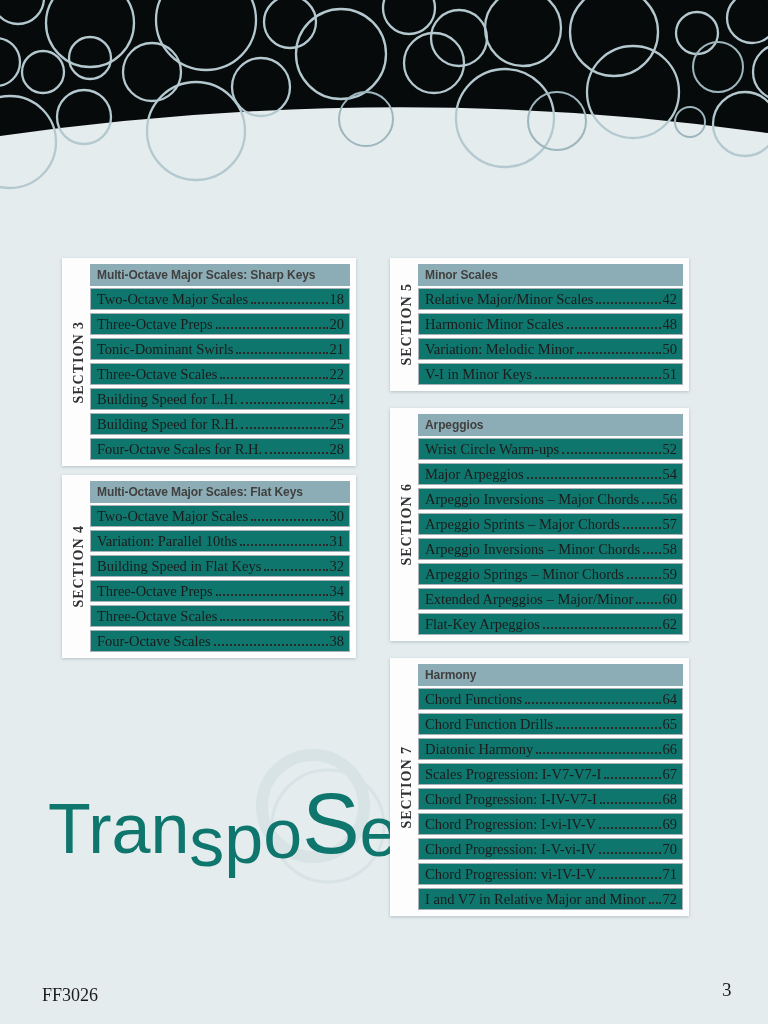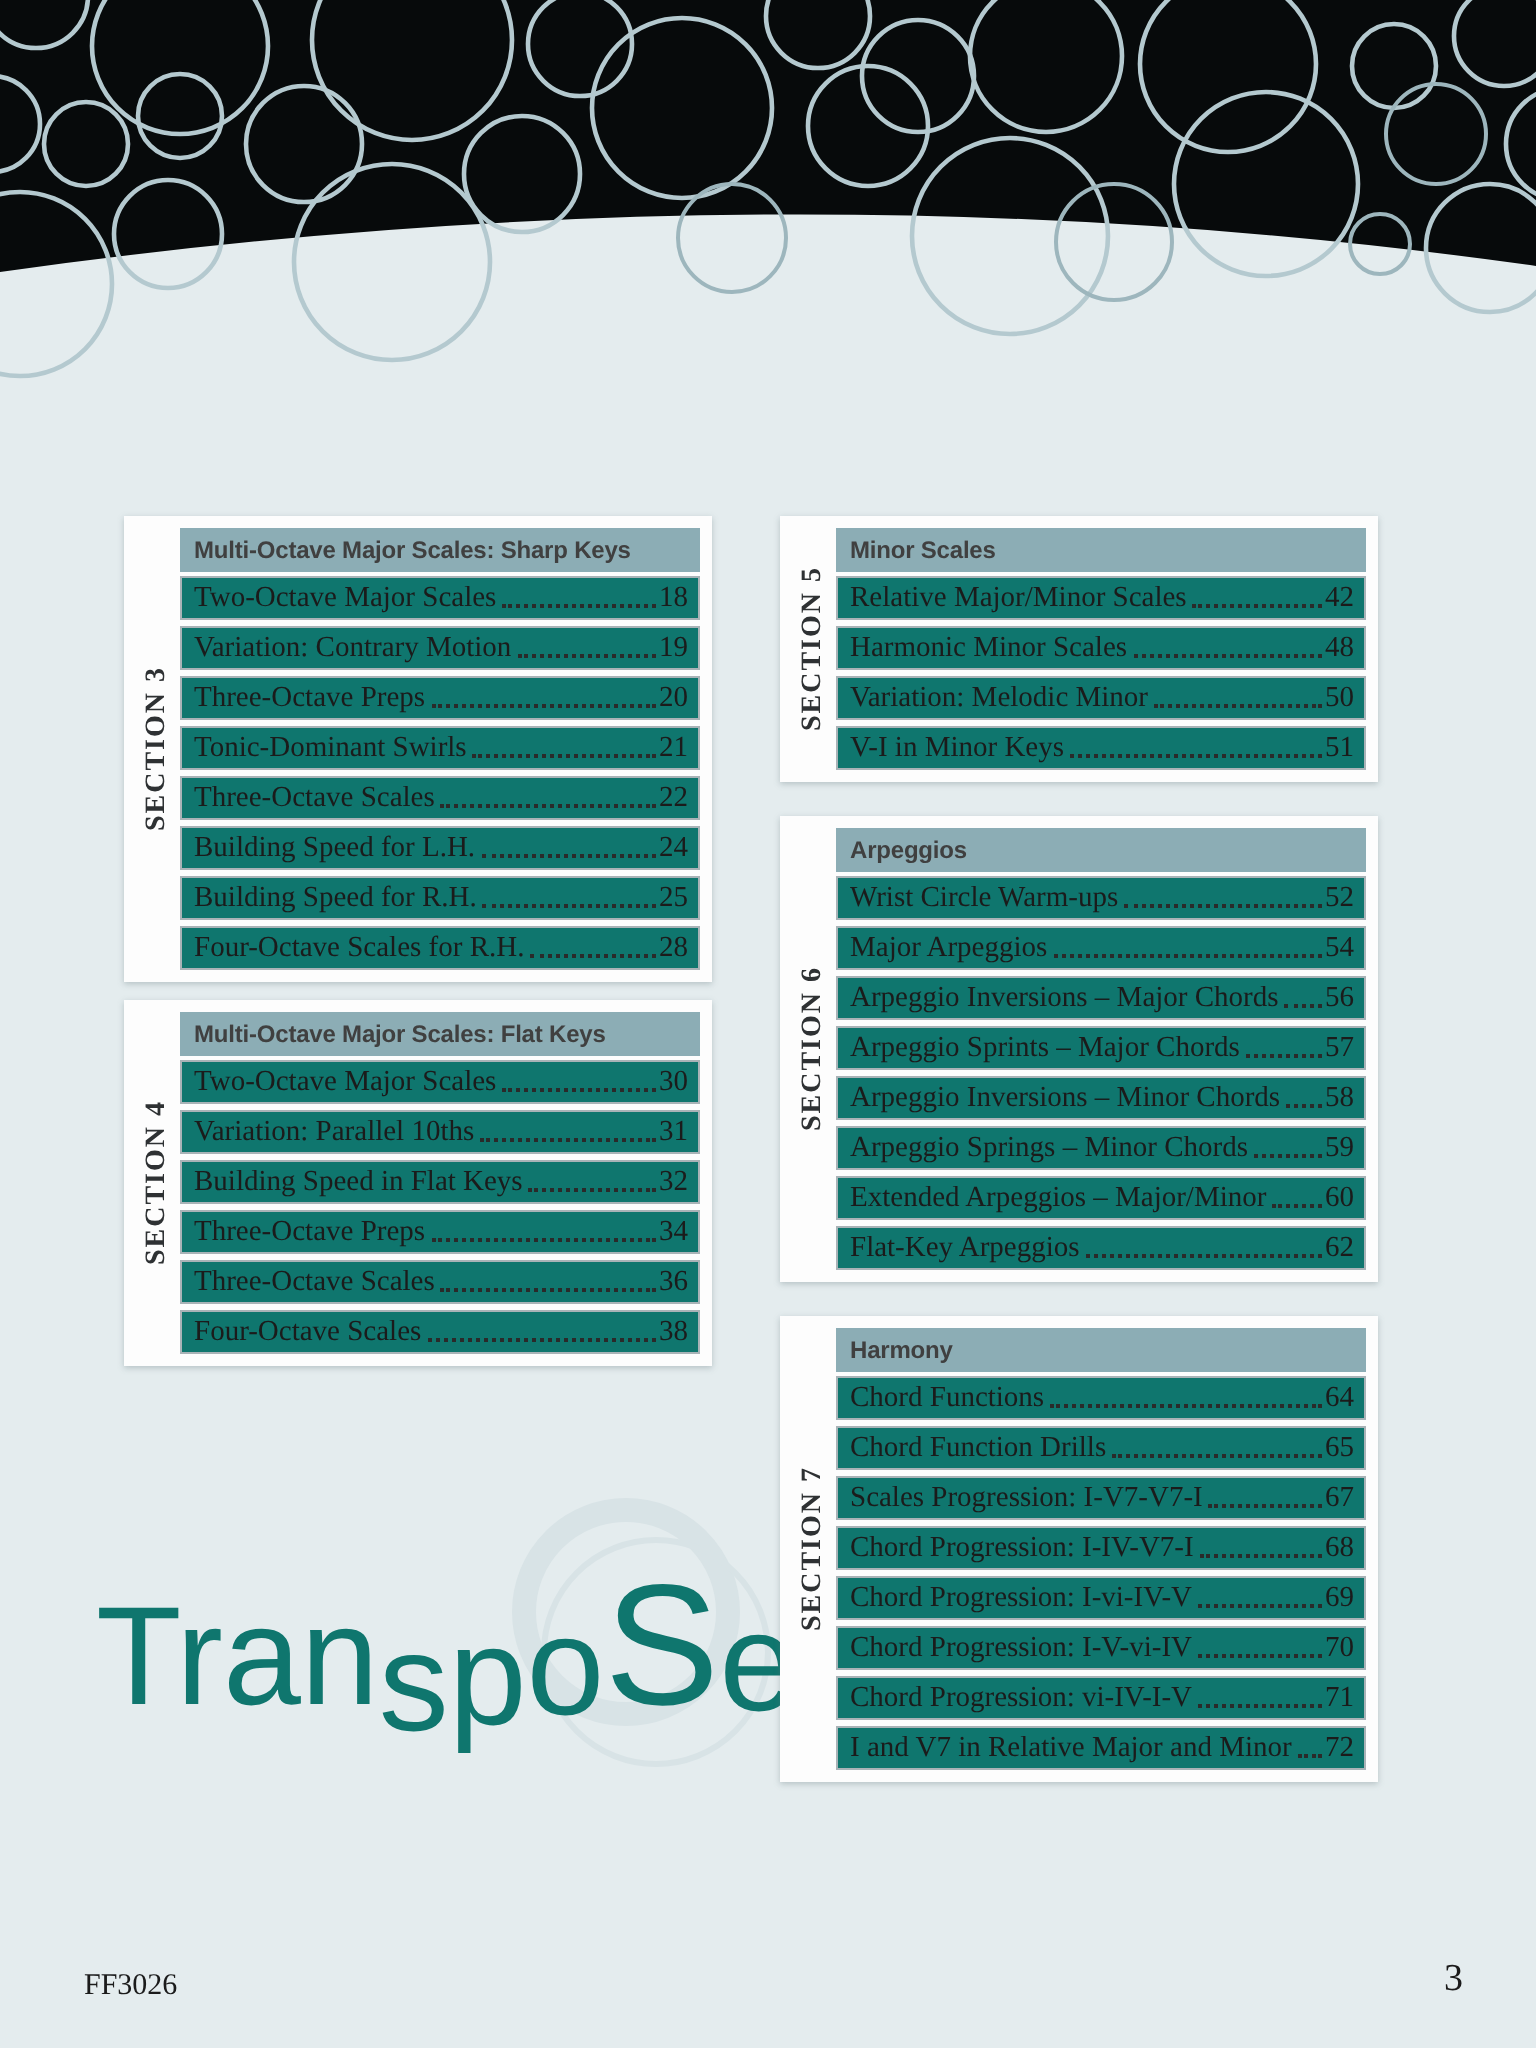--- a/index.html
+++ b/index.html
@@ -49,21 +49,21 @@
   .row{
     box-sizing:border-box;height:22px;margin-bottom:3px;
     background:#0f766e;border:1px solid #a9b3b7;
     display:flex;align-items:flex-end;padding:0 5px 0 6px;
     font-size:14.5px;color:#1b1b1b;white-space:nowrap;
   }
   .row:last-child{margin-bottom:0;text-align:right;}
   .row .t,.row .n{line-height:19px;}
   .leader{flex:1;min-width:6px;border-bottom:2px dotted #2a2a2a;margin:0 2px 5px 3px;}
   
-  .footer-cat{position:absolute;left:42px;top:985px;font-size:15px;color:#1b1b1b;}
+  .footer-cat{position:absolute;left:42px;top:985px;font-size:18px;color:#1b1b1b;}
   .footer-page{position:absolute;left:722px;top:979px;font-size:19px;color:#1b1b1b;}
 </style>
 </head>
 <body>
 
 <div class="page">
 
   <svg class="band" viewBox="0 0 768 212" aria-hidden="true">
     <path d="M0 0 H768 V133 Q 395 80 0 136 Z" fill="#070a0b"></path>
     <g class="stroke">
@@ -115,25 +115,20 @@
     </div>
     <div class="tbl">
       <div class="thead">Multi-Octave Major Scales: Sharp Keys</div>
       <div class="rows">
   <div class="row">
     <span class="t">Two-Octave Major Scales</span>
     <span class="leader"></span>
     <span class="n">18</span>
   </div>
 
-  <div class="row">
-    <span class="t">Variation: Contrary Motion</span>
-    <span class="leader"></span>
-    <span class="n">19</span>
-  </div>
 
   <div class="row">
     <span class="t">Three-Octave Preps</span>
     <span class="leader"></span>
     <span class="n">20</span>
   </div>
 
   <div class="row">
     <span class="t">Tonic-Dominant Swirls</span>
     <span class="leader"></span>
@@ -319,20 +314,25 @@
     <span class="leader"></span>
     <span class="n">64</span>
   </div>
 
   <div class="row">
     <span class="t">Chord Function Drills</span>
     <span class="leader"></span>
     <span class="n">65</span>
   </div>
 
+  <div class="row">
+    <span class="t">Diatonic Harmony</span>
+    <span class="leader"></span>
+    <span class="n">66</span>
+  </div>
 
   <div class="row">
     <span class="t">Scales Progression: I-V7-V7-I</span>
     <span class="leader"></span>
     <span class="n">67</span>
   </div>
 
   <div class="row">
     <span class="t">Chord Progression: I-IV-V7-I</span>
     <span class="leader"></span>

